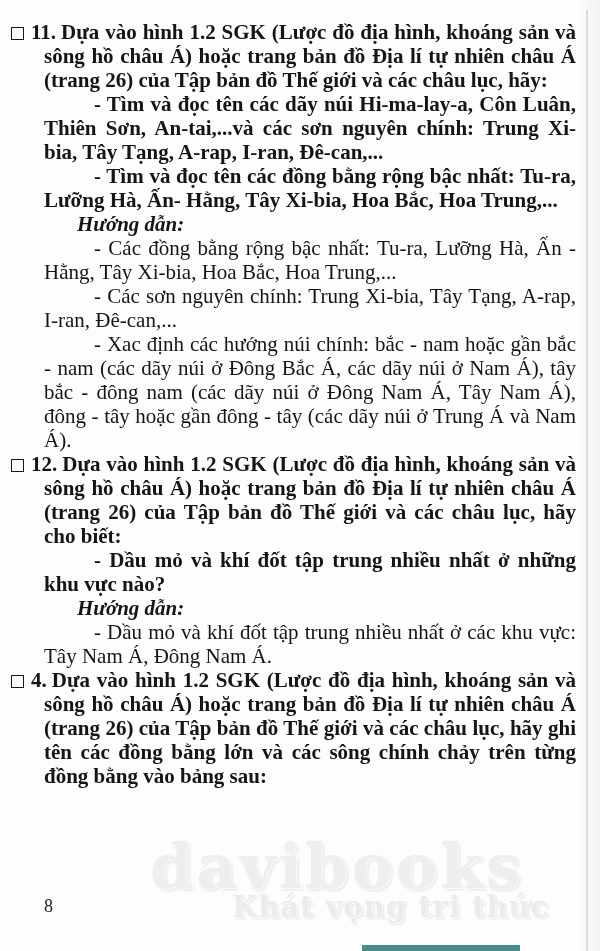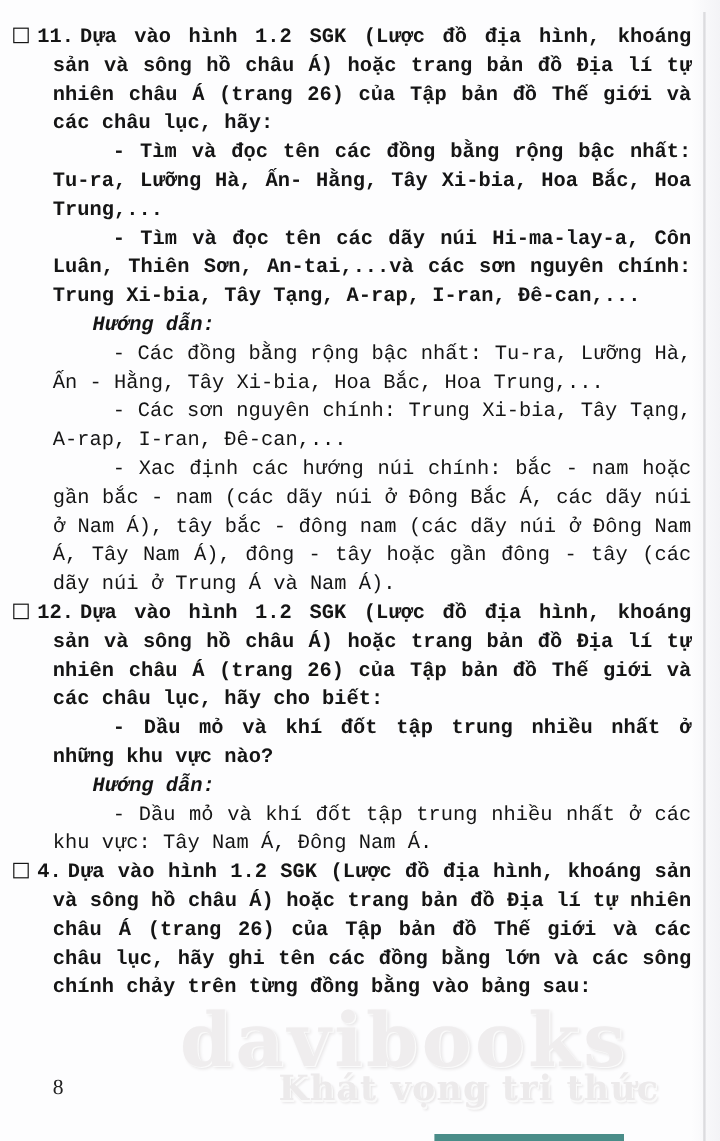--- a/index.html
+++ b/index.html
@@ -10,21 +10,21 @@
     background: linear-gradient(to right, #fdfdfe 0%, #fdfdfe 96%, #f3f3f6 100%);
     font-family: "Liberation Serif", serif;
     color: #151515;
   }
   .page-edge {
     position: absolute; top: 10px; bottom: 0; right: 12px;
     width: 2px; background: #dcdcdf;
   }
   .content {
     position: absolute; left: 44px; top: 20px; width: 532px;
-    font-size: 17px; line-height: 24px; text-align: justify; font-family: Liberation Mono, monospace;
+    font-size: 21px; line-height: 24px; text-align: justify;
   }
   .content p { margin: 0; padding: 0; }
   .q    { font-weight: bold; padding-left: 33px; text-indent: -33px; }
   .task { font-weight: bold; text-indent: 50px; }
   .guide{ font-weight: bold; font-style: italic; text-indent: 33px; }
   .ans  { text-indent: 50px; }
   .cb {
     display: inline-block; width: 11px; height: 11px;
     border: 1.7px solid #161616; background: transparent;
     margin-right: 7px; transform: translateY(1px);
@@ -54,22 +54,22 @@
     position: absolute; left: 362px; bottom: 0;
     width: 158px; height: 6px;
   }
 </style>
 </head>
 <body>
 
 <div class="content">
 
   <p class="q"><span class="cb"></span><span class="q-label">11.</span><span>Dựa vào hình 1.2 SGK (Lược đồ địa hình, khoáng sản và sông hồ châu Á) hoặc trang bản đồ Địa lí tự nhiên châu Á (trang 26) của Tập bản đồ Thế giới và các châu lục, hãy:</span></p>
+  <p class="task">- Tìm và đọc tên các dãy núi Hi-ma-lay-a, Côn Luân, Thiên Sơn, An-tai,...và các sơn nguyên chính: Trung Xi-bia, Tây Tạng, A-rap, I-ran, Đê-can,...</p>
   <p class="task">- Tìm và đọc tên các đồng bằng rộng bậc nhất: Tu-ra, Lưỡng Hà, Ấn- Hằng, Tây Xi-bia, Hoa Bắc, Hoa Trung,...</p>
-  <p class="task">- Tìm và đọc tên các dãy núi Hi-ma-lay-a, Côn Luân, Thiên Sơn, An-tai,...và các sơn nguyên chính: Trung Xi-bia, Tây Tạng, A-rap, I-ran, Đê-can,...</p>
   <p class="guide">Hướng dẫn:</p>
   <p class="ans">- Các đồng bằng rộng bậc nhất: Tu-ra, Lưỡng Hà, Ấn - Hằng, Tây Xi-bia, Hoa Bắc, Hoa Trung,...</p>
   <p class="ans">- Các sơn nguyên chính: Trung Xi-bia, Tây Tạng, A-rap, I-ran, Đê-can,...</p>
   <p class="ans">- Xac định các hướng núi chính: bắc - nam hoặc gần bắc - nam (các dãy núi ở Đông Bắc Á, các dãy núi ở Nam Á), tây bắc - đông nam (các dãy núi ở Đông Nam Á, Tây Nam Á), đông - tây hoặc gần đông - tây (các dãy núi ở Trung Á và Nam Á).</p>
 
   <p class="q"><span class="cb"></span><span class="q-label">12.</span><span>Dựa vào hình 1.2 SGK (Lược đồ địa hình, khoáng sản và sông hồ châu Á) hoặc trang bản đồ Địa lí tự nhiên châu Á (trang 26) của Tập bản đồ Thế giới và các châu lục, hãy cho biết:</span></p>
   <p class="task">- Dầu mỏ và khí đốt tập trung nhiều nhất ở những khu vực nào?</p>
   <p class="guide">Hướng dẫn:</p>
   <p class="ans">- Dầu mỏ và khí đốt tập trung nhiều nhất ở các khu vực: Tây Nam Á, Đông Nam Á.</p>
 

